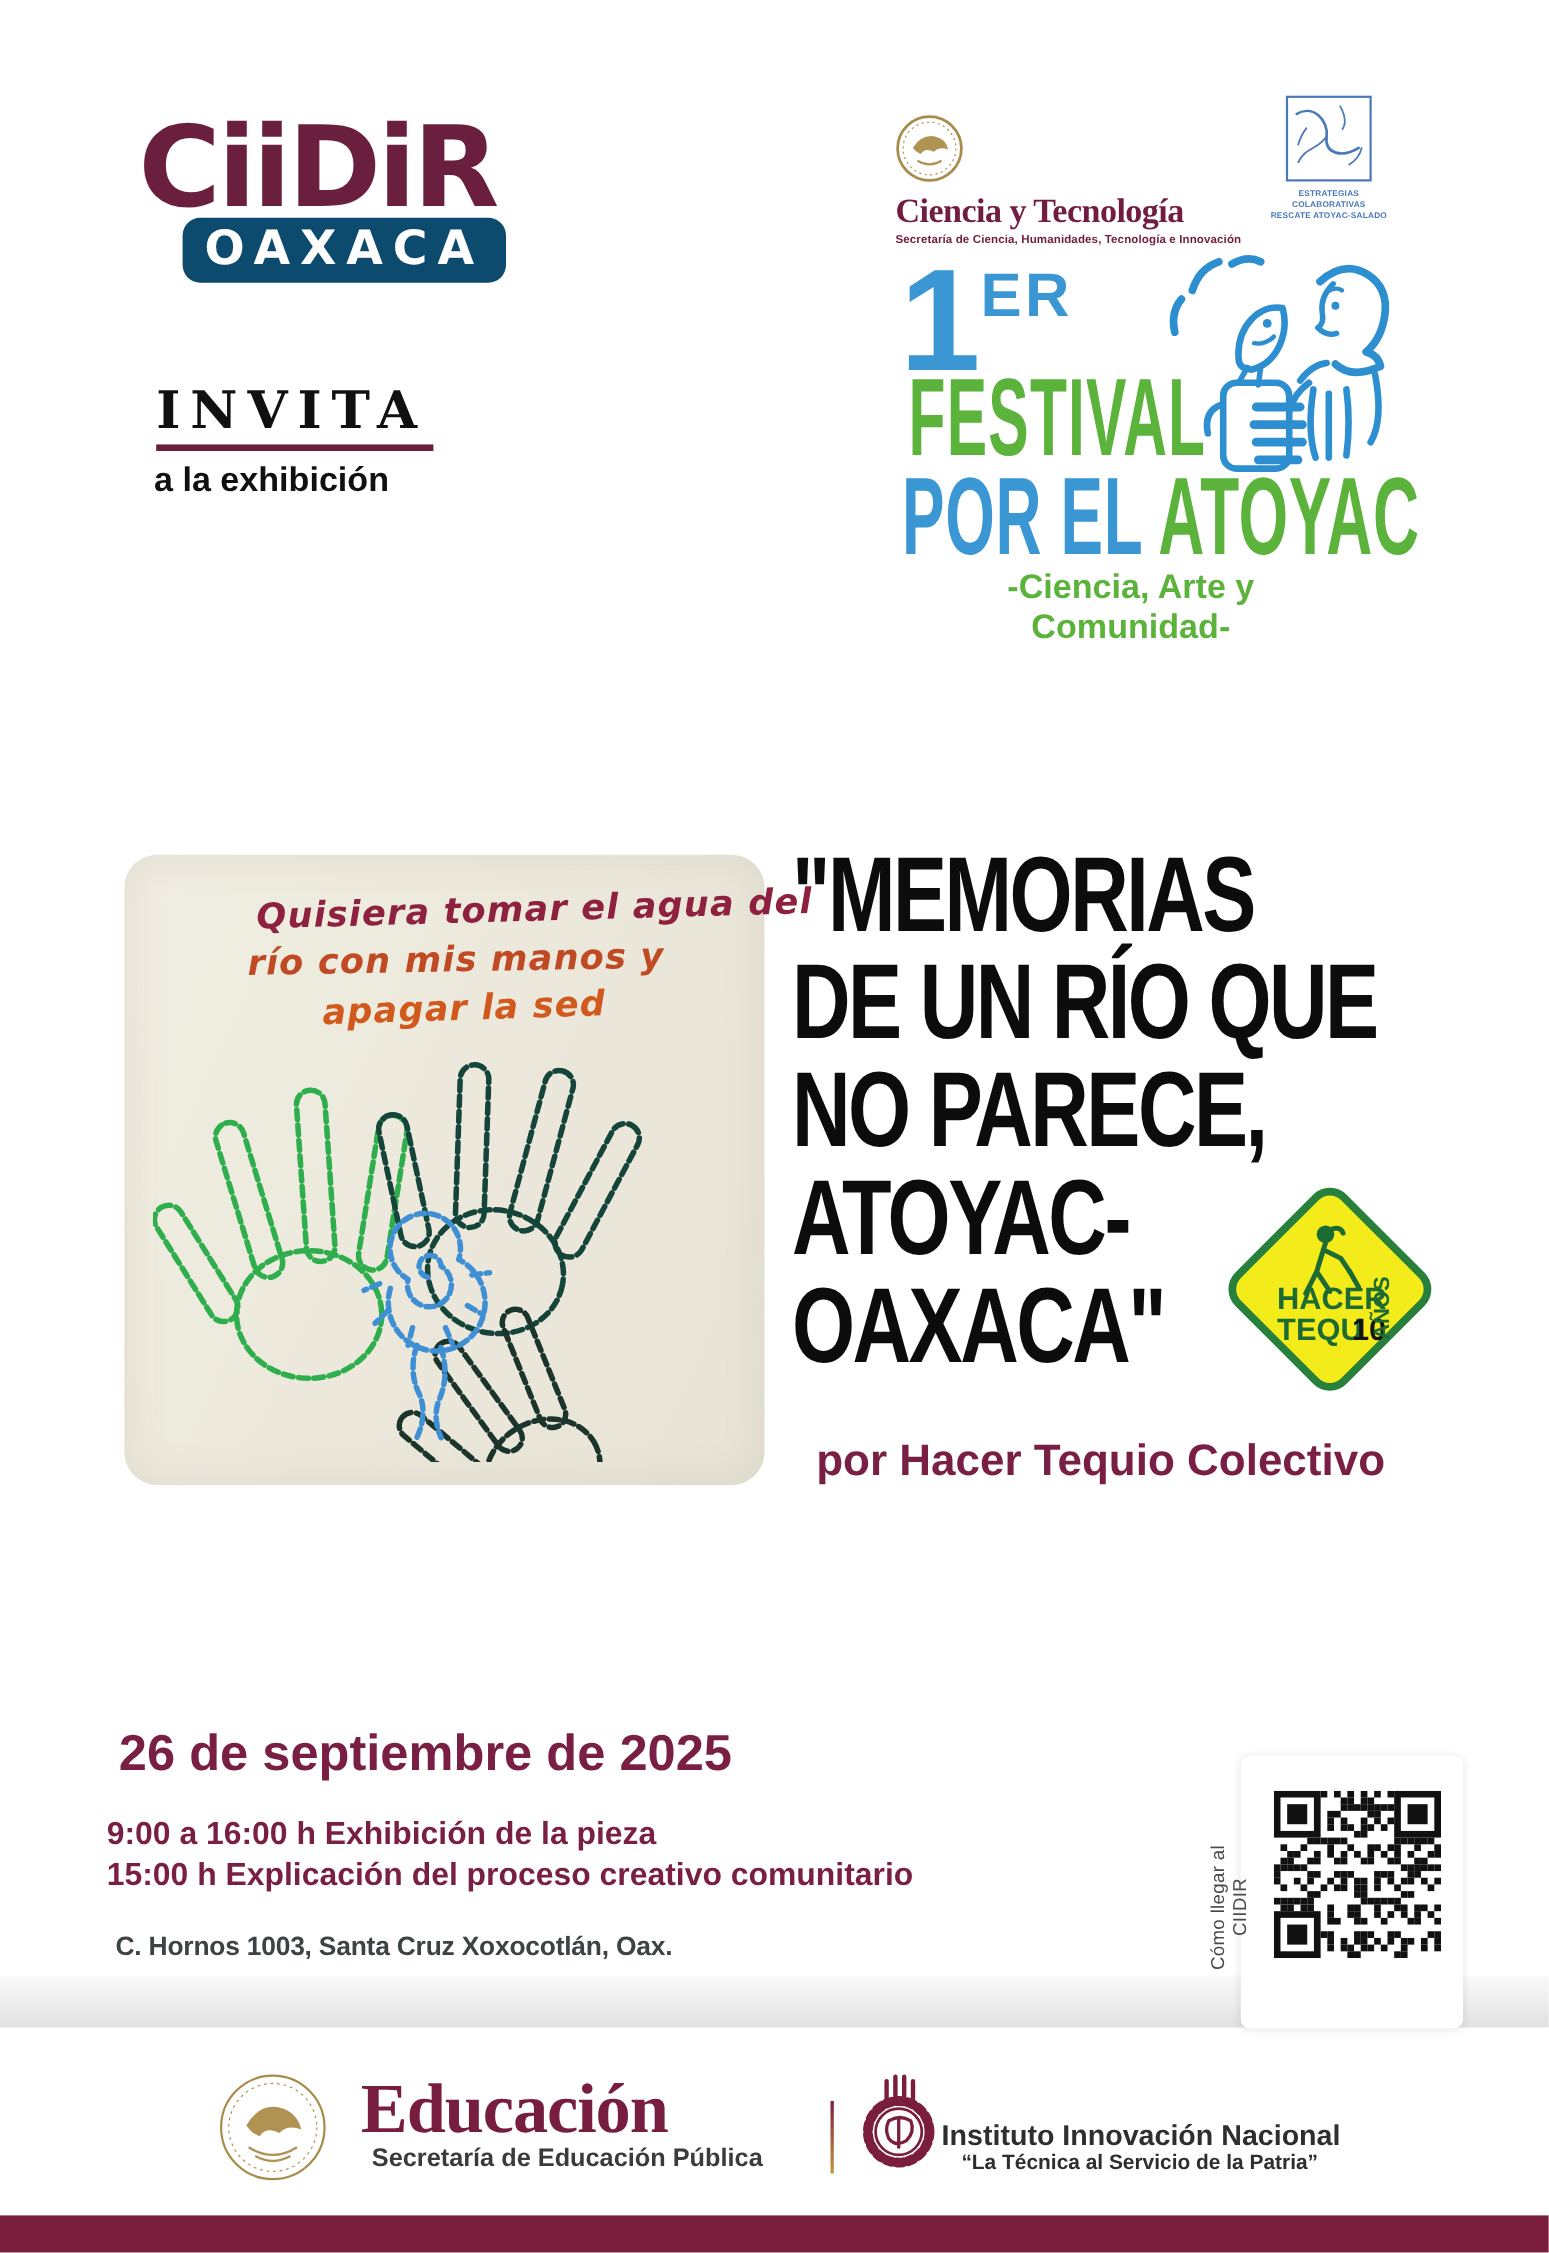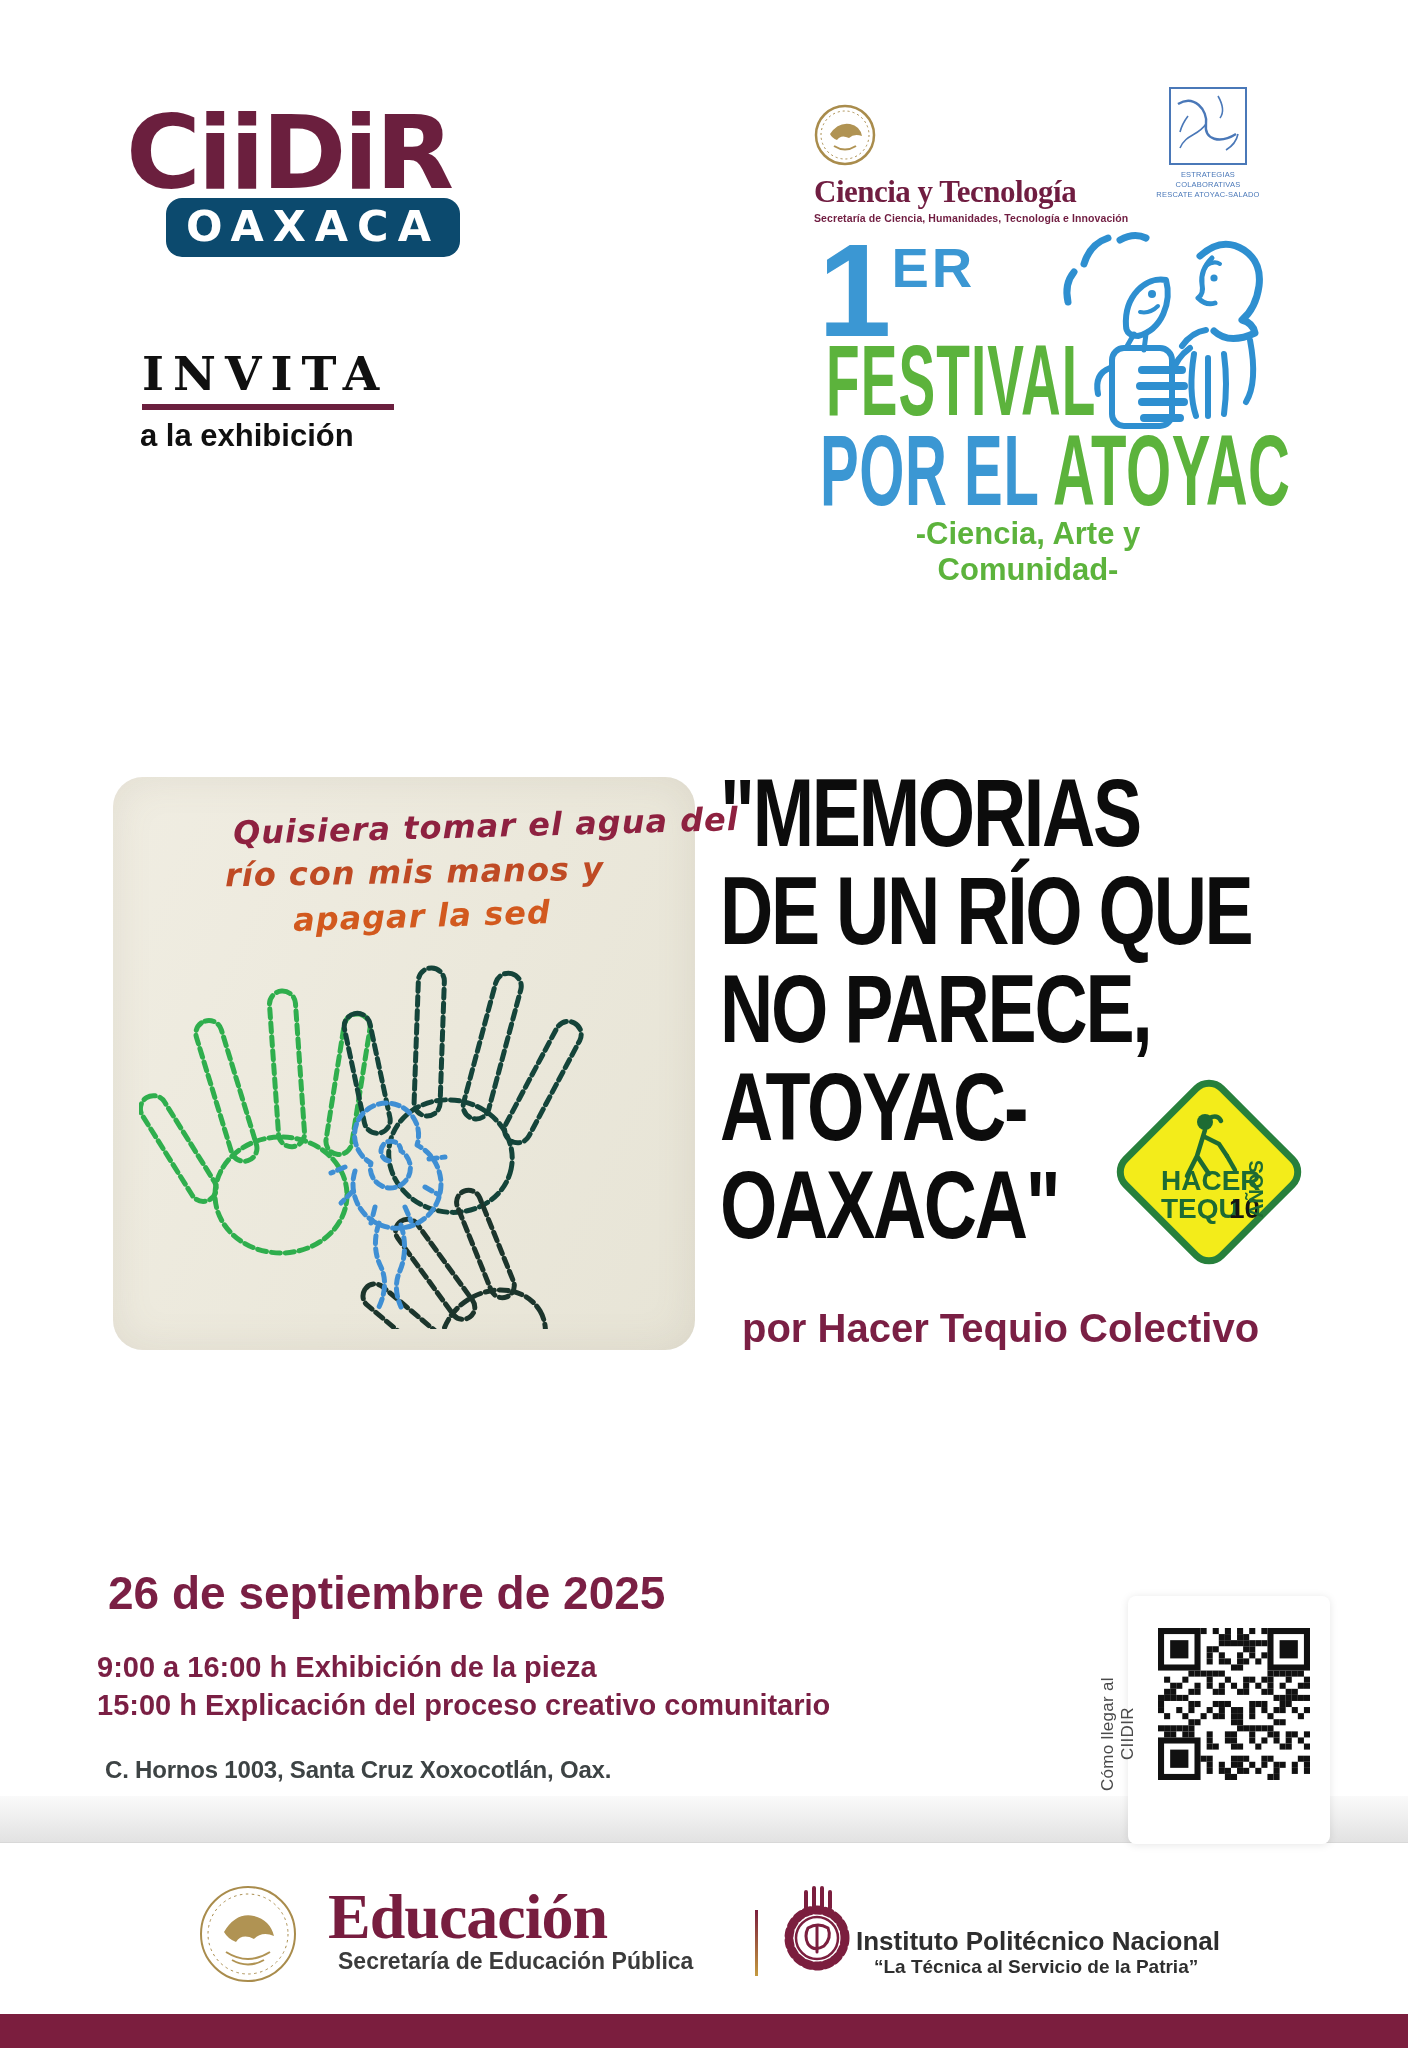--- a/index.html
+++ b/index.html
@@ -31,21 +31,21 @@
   
   .cyt{left:814px;top:104px;display:flex;align-items:flex-start;gap:10px;flex-direction:column;}
   .cyt-text .t{
     font-family:"Liberation Serif",serif;font-weight:bold;font-size:31px;color:#701d41;
     letter-spacing:-0.5px;line-height:1.05;
   }
   .cyt-text .s{font-size:10.5px;font-weight:bold;color:#701d41;margin-top:3px;letter-spacing:0.1px;}
 
   
   .estr{left:1150px;top:86px;width:116px;text-align:center;}
-  .estr .cap{font-size:7.5px;font-weight:normal;color:#4a78b8;line-height:1.3;letter-spacing:0.2px;}
+  .estr .cap{font-size:7.5px;font-weight:bold;color:#4a78b8;line-height:1.3;letter-spacing:0.2px;}
 
   
   .fest-ordinal{left:818px;top:236px;color:#3b97d3;font-weight:bold;display:flex;align-items:flex-start;}
   .fest-ordinal .num{font-size:132px;line-height:0.84;}
   .fest-ordinal .sup{font-size:56px;line-height:1;margin-top:4px;letter-spacing:3px;}
   .fest-line{font-weight:bold;transform-origin:0 0;white-space:nowrap;}
   .fest-festival{left:826px;top:330px;font-size:100px;line-height:1;color:#5cb33c;transform:scaleX(0.55);letter-spacing:2px;}
   .fest-poratoyac{left:820px;top:420px;font-size:100px;line-height:1;transform:scaleX(0.58);letter-spacing:1px;}
   .fest-poratoyac .blue{color:#3b97d3;}
   .fest-poratoyac .green{color:#5cb33c;}
@@ -465,17 +465,17 @@
 
   <div class="abs divider"></div>
 
   <svg class="abs ipn-emblem" width="66" height="100" viewBox="0 0 66 100" fill="none" stroke="#7b1e3e" stroke-linecap="round">
     <circle cx="33" cy="56" r="28" stroke-width="9" stroke-dasharray="5.5 4.5"></circle>
     <circle cx="33" cy="56" r="21" stroke-width="2.5"></circle>
     <path d="M22,10 v16 M30,6 v20 M38,6 v20 M46,10 v16" stroke-width="4"></path>
     <path d="M24,46 q10,-6 20,0 q4,10 -4,18 q-10,6 -16,-2 q-4,-8 0,-16" stroke-width="3"></path>
     <path d="M33,44 v26" stroke-width="3"></path>
   </svg>
-  <div class="abs ipn-title">Instituto Politécnico Nacional</div>
+  <div class="abs ipn-title">Instituto Innovación Nacional</div>
   <div class="abs ipn-motto">“La Técnica al Servicio de la Patria”</div>
 
   <div class="abs bottombar"></div>
 </div>
 
 </body></html>

